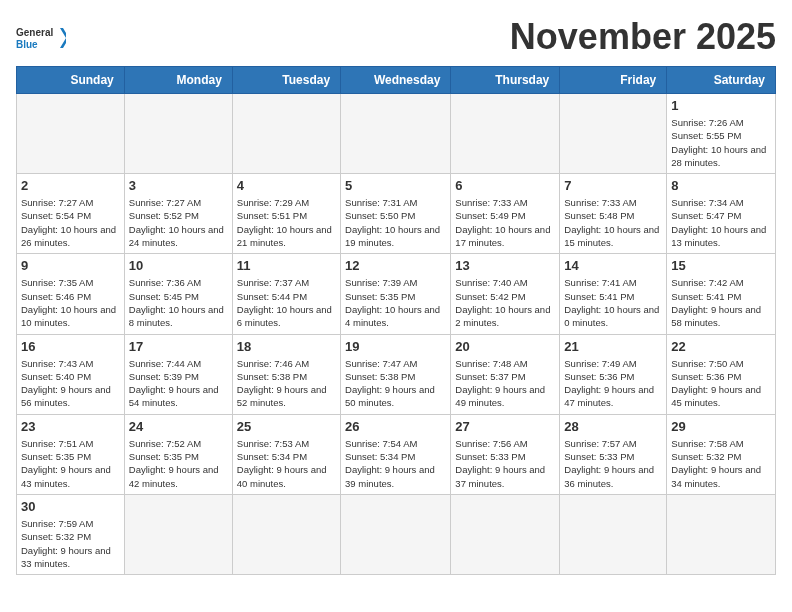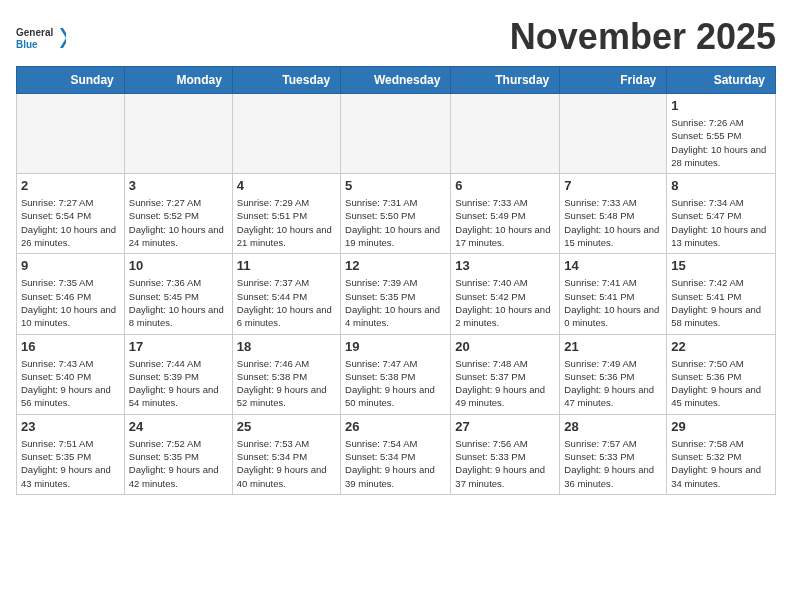--- a/index.html
+++ b/index.html
@@ -239,14 +239,26 @@
       <td>
         <div class="day-number">28</div>
         <div class="day-info">Sunrise: <span>7:57 AM</span><br>Sunset: <span>5:33 PM</span><br>Daylight: <span>9 hours and 36 minutes.</span></div>
       </td>
       <td>
         <div class="day-number">29</div>
         <div class="day-info">Sunrise: <span>7:58 AM</span><br>Sunset: <span>5:32 PM</span><br>Daylight: <span>9 hours and 34 minutes.</span></div>
       </td>
     </tr>
 
+    <tr class="last-row">
+      <td class="has-data">
+        <div class="day-number">30</div>
+        <div class="day-info">Sunrise: <span>7:59 AM</span><br>Sunset: <span>5:32 PM</span><br>Daylight: <span>9 hours and 33 minutes.</span></div>
+      </td>
+      <td></td>
+      <td></td>
+      <td></td>
+      <td></td>
+      <td></td>
+      <td></td>
+    </tr>
   </tbody>
 </table>
 
 </body></html>

